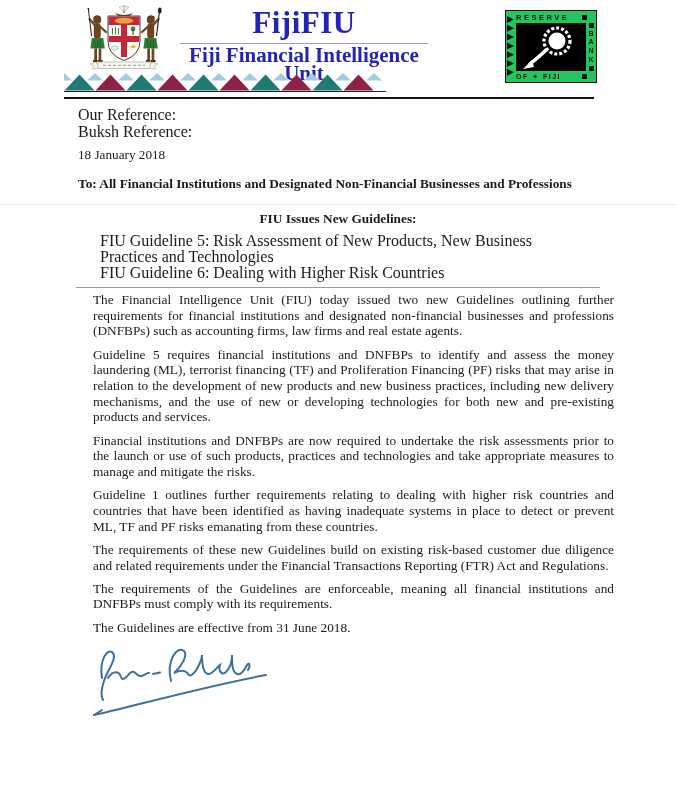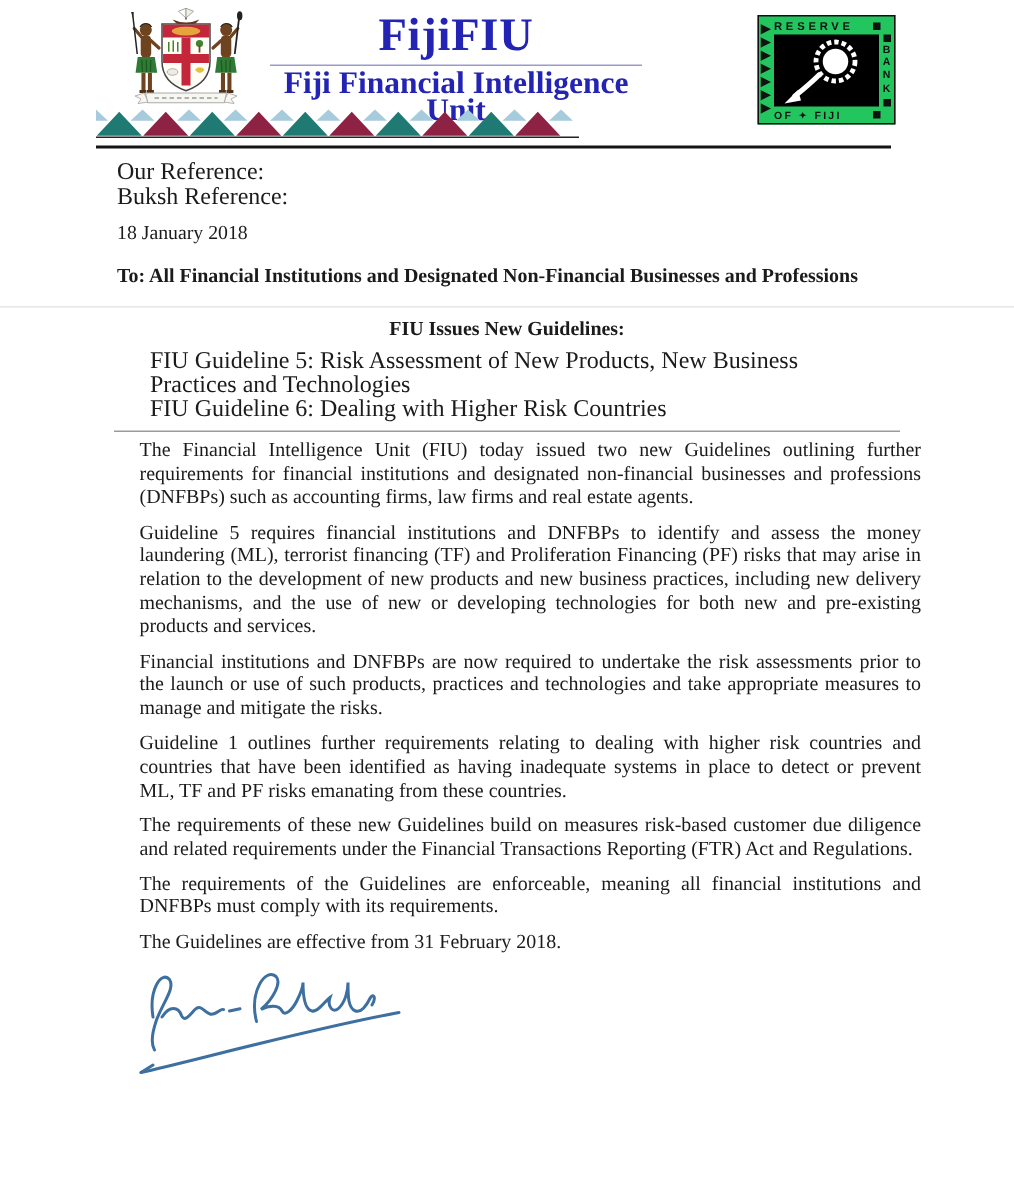--- a/index.html
+++ b/index.html
@@ -213,23 +213,23 @@
     <p class="guideline-item">FIU Guideline 6: Dealing with Higher Risk Countries</p>
   </div>
 
   <div class="body-rule"></div>
 
   <div class="body-text">
     <p>The Financial Intelligence Unit (FIU) today issued two new Guidelines outlining further requirements for financial institutions and designated non-financial businesses and professions (DNFBPs) such as accounting firms, law firms and real estate agents.</p>
     <p>Guideline 5 requires financial institutions and DNFBPs to identify and assess the money laundering (ML), terrorist financing (TF) and Proliferation Financing (PF) risks that may arise in relation to the development of new products and new business practices, including new delivery mechanisms, and the use of new or developing technologies for both new and pre-existing products and services.</p>
     <p>Financial institutions and DNFBPs are now required to undertake the risk assessments prior to the launch or use of such products, practices and technologies and take appropriate measures to manage and mitigate the risks.</p>
     <p>Guideline 1 outlines further requirements relating to dealing with higher risk countries and countries that have been identified as having inadequate systems in place to detect or prevent ML, TF and PF risks emanating from these countries.</p>
-    <p>The requirements of these new Guidelines build on measures risk-based customer due diligence and related requirements under the Financial Transactions Reporting (FTR) Act and Regulations.</p>
+    <p>The requirements of these new Guidelines build on existing risk-based customer due diligence and related requirements under the Financial Transactions Reporting (FTR) Act and Regulations.</p>
     <p>The requirements of the Guidelines are enforceable, meaning all financial institutions and DNFBPs must comply with its requirements.</p>
-    <p>The Guidelines are effective from 31 February 2018.</p>
+    <p>The Guidelines are effective from 31 June 2018.</p>
   </div>
 
   <div class="signature">
     <svg width="205" height="96" viewBox="0 0 205 96" fill="none">
       <g stroke="var(--sig-ink)" stroke-width="2" stroke-linecap="round" fill="none">
         <path d="M16 52 C13 33 22 21 27 27 C31 33 22 43 18 55 C16 61 14 69 17 74"></path>
         <path d="M22 52 C27 44 33 45 35 51 C37 56 41 50 44 47 C48 43 50 49 54 50 C58 51 61 46 63 47"></path>
         <path d="M67 48 L74 46.5"></path>
         <path d="M85 55 C80 35 91 19 98 25 C102 29 96 40 88 47 C94 44 100 44 102 48 C104 52 109 47 112 41 C114 37 116 33 116 29 C116 37 117 47 122 48 C126 49 130 42 134 39 C132 45 136 50 140 46 C144 42 146 35 146 29 C146 38 146 46 151 48 C155 49.5 159 43 161 39 C163 36 165 39 162 44"></path>
         <path d="M8 89 C40 82 120 60 180 49"></path>

